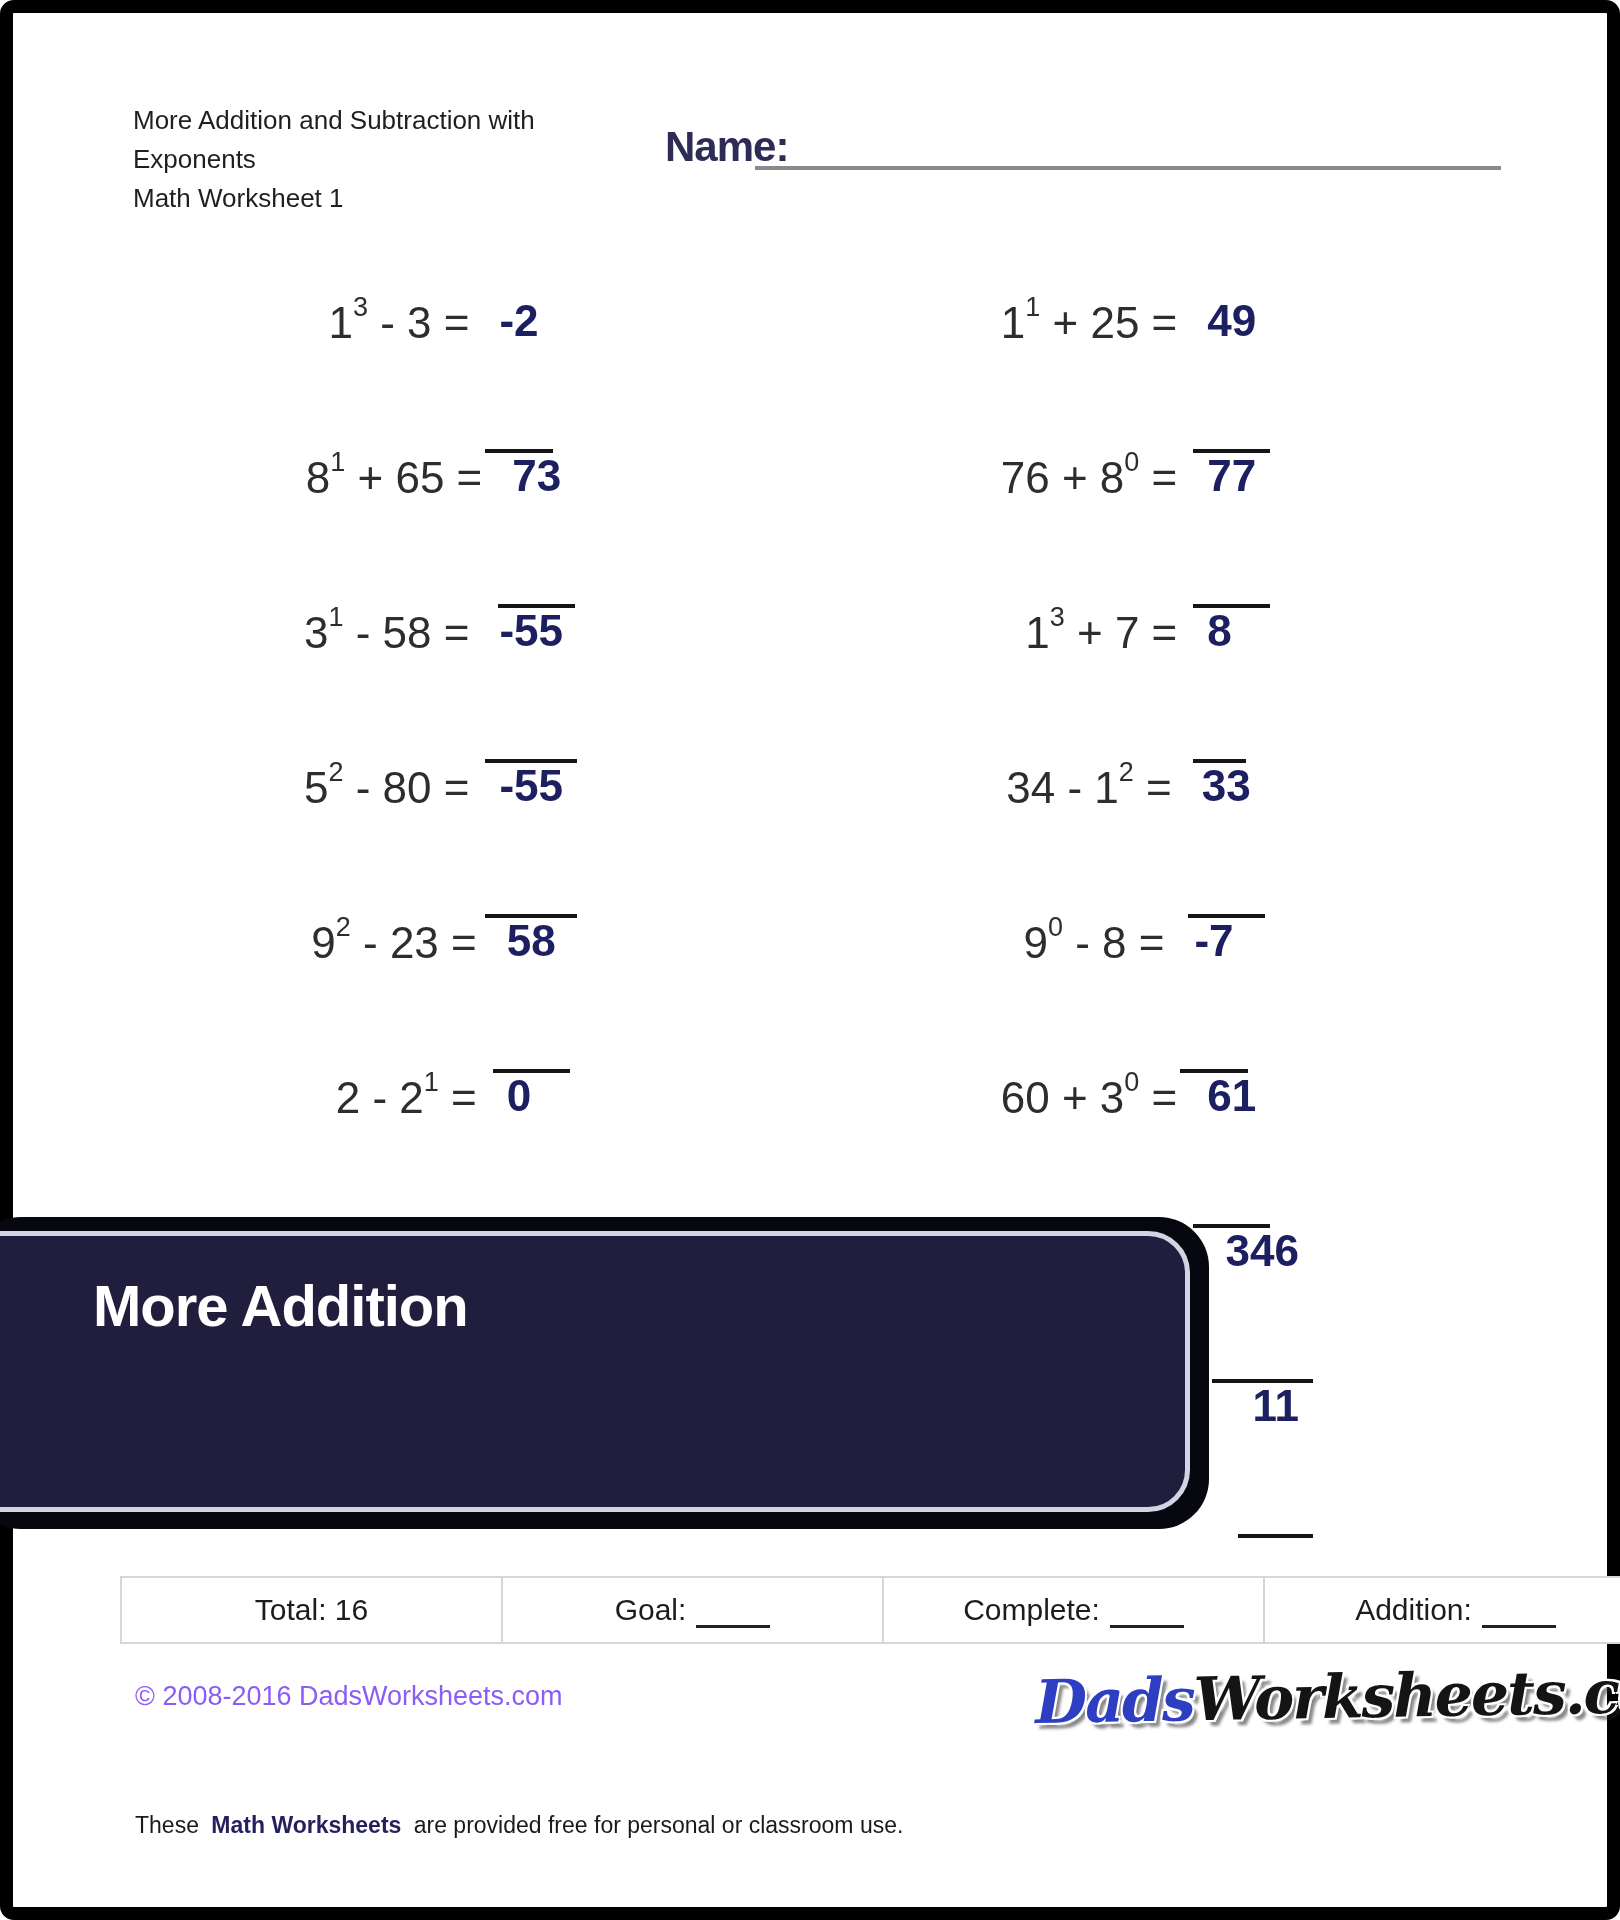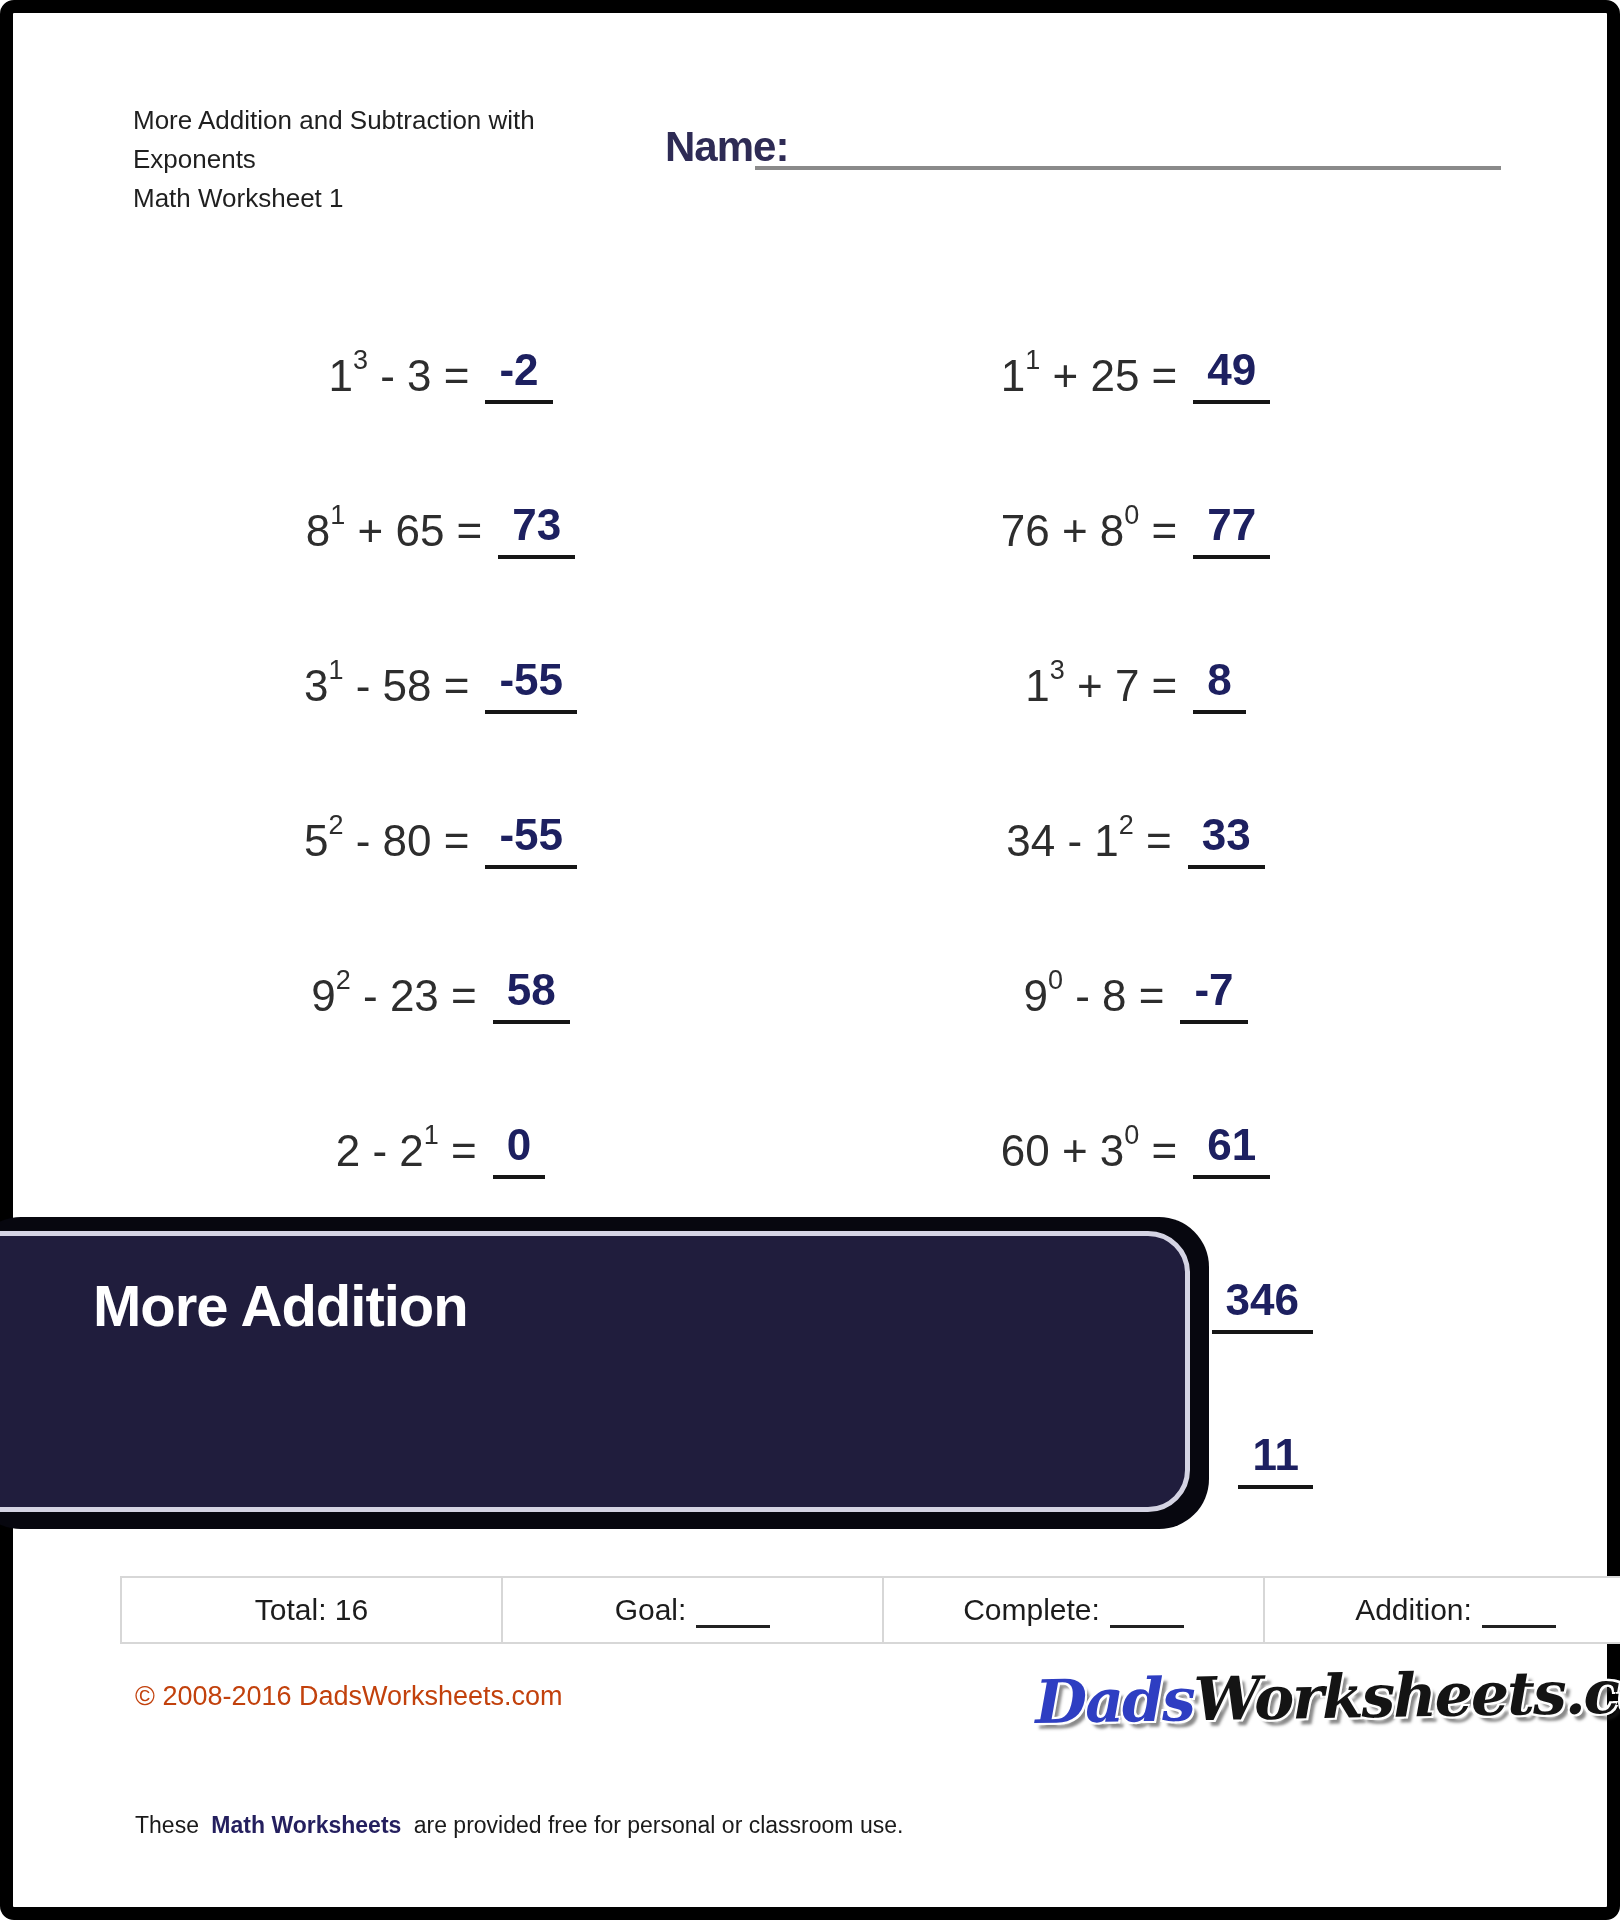--- a/index.html
+++ b/index.html
@@ -24,21 +24,21 @@
   .name-line {
     position:absolute; left:742px; top:153px; width:746px; height:4px;
     background:#8a8a8a;
   }
   
   .problems {
     position:absolute; left:80px; top:285px; width:1390px;
     display:grid; grid-template-columns:1fr 1fr; grid-auto-rows:155px;
   }
   .cell {
-    display:flex; align-items:center; justify-content:center;
+    display:flex; justify-content:center;
   }
   .cell.partial { justify-content:flex-end; padding-right:170px; }
   .eq {
     font-size:44px; color:#2d2d2d; letter-spacing:0px; white-space:pre;
   }
   .eq sup { font-size:27px; line-height:0; position:relative; top:-6px; }
   .ans {
     display:inline-block; font-size:44px; font-weight:bold; line-height:1.05;
     padding:0 14px 7px 14px; margin-left:16px;
     border-bottom:4px solid #161616;
@@ -67,21 +67,21 @@
   .score-cell {
     display:flex; align-items:center; justify-content:center;
     font-size:30px; color:#1c1c1c; border-right:2px solid #d7d7d7;
   }
   .score-cell:last-child { border-right:none; }
   .blank {
     display:inline-block; width:74px; height:32px; margin-left:10px;
     border-bottom:3px solid #222;
   }
   
-  .copy-line1 { position:absolute; left:122px; top:1668px; font-size:27px; color:#c2410c; }
+  .copy-line1 { position:absolute; left:122px; top:1668px; font-size:27px; color:#8b5cf6; }
   .copy-line2 { position:absolute; left:122px; top:1799px; font-size:23px; color:#1a1a1a; }
   .copy-line2 .mw-link { font-weight:bold; margin:0 6px; text-decoration:none; }
   .logo {
     position:absolute; left:1022px; top:1648px;
     font-family:"DejaVu Serif", serif; font-style:italic; font-weight:bold;
     font-size:60px; letter-spacing:-2px; white-space:nowrap;
     transform:rotate(-1deg);
   }
   .logo .l1, .logo .l2 {
     text-shadow:

